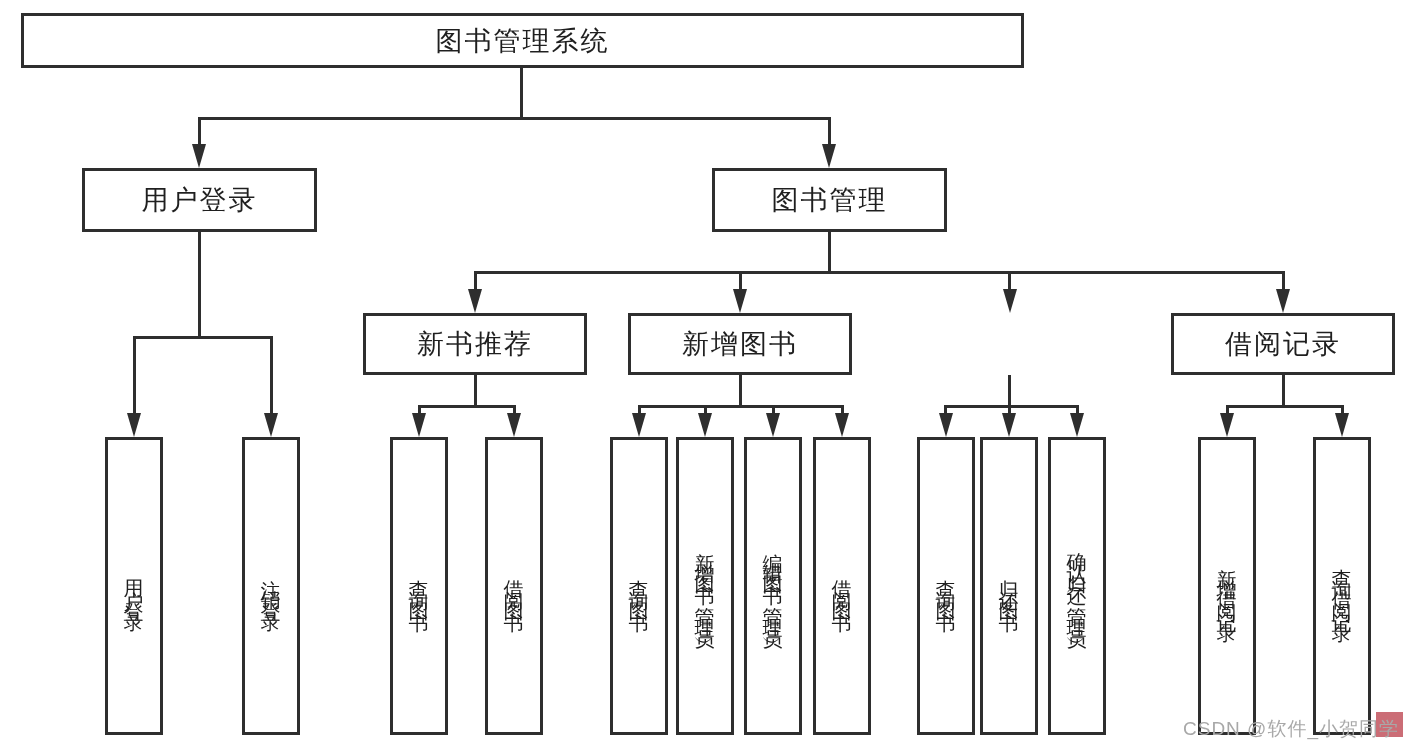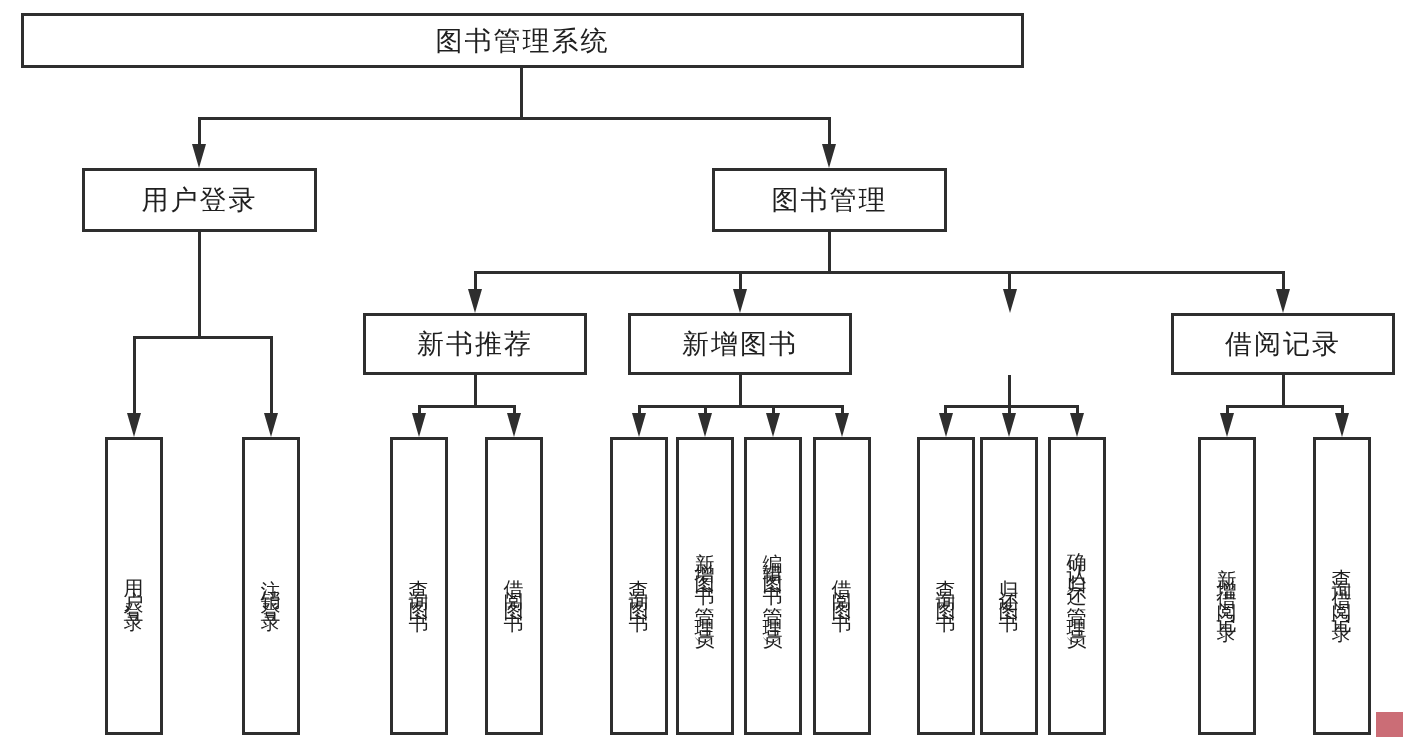--- a/index.html
+++ b/index.html
@@ -152,14 +152,15 @@
   <div class="a" style="left:1070px;top:413px;"></div>
 
   <div class="v" style="left:1282px;top:375px;height:31px;"></div>
   <div class="h" style="left:1226px;top:405px;width:118px;"></div>
   <div class="v" style="left:1226px;top:405px;height:10px;"></div>
   <div class="a" style="left:1220px;top:413px;"></div>
   <div class="v" style="left:1341px;top:405px;height:10px;"></div>
   <div class="a" style="left:1335px;top:413px;"></div>
 
   <div id="wm-mark"></div>
+  <div id="watermark">CSDN @软件_小贺同学</div>
 
 </div>
 
 </body></html>

